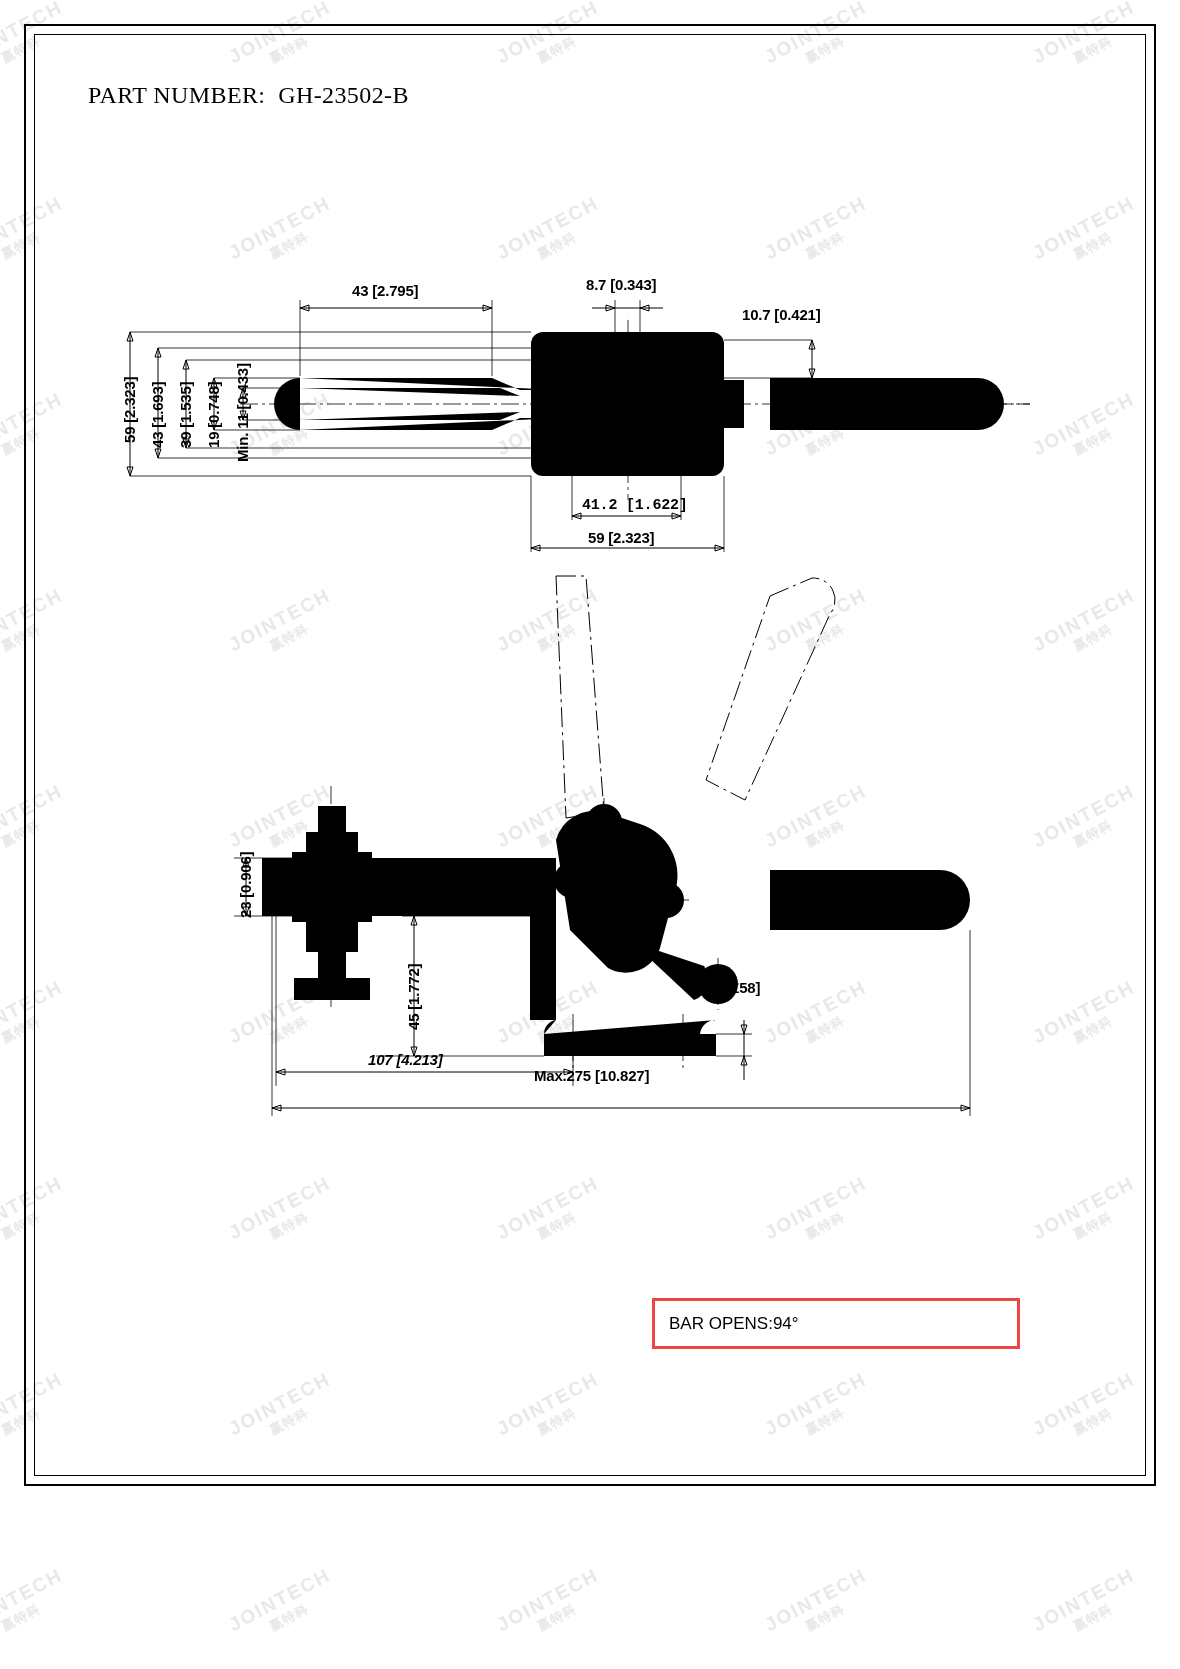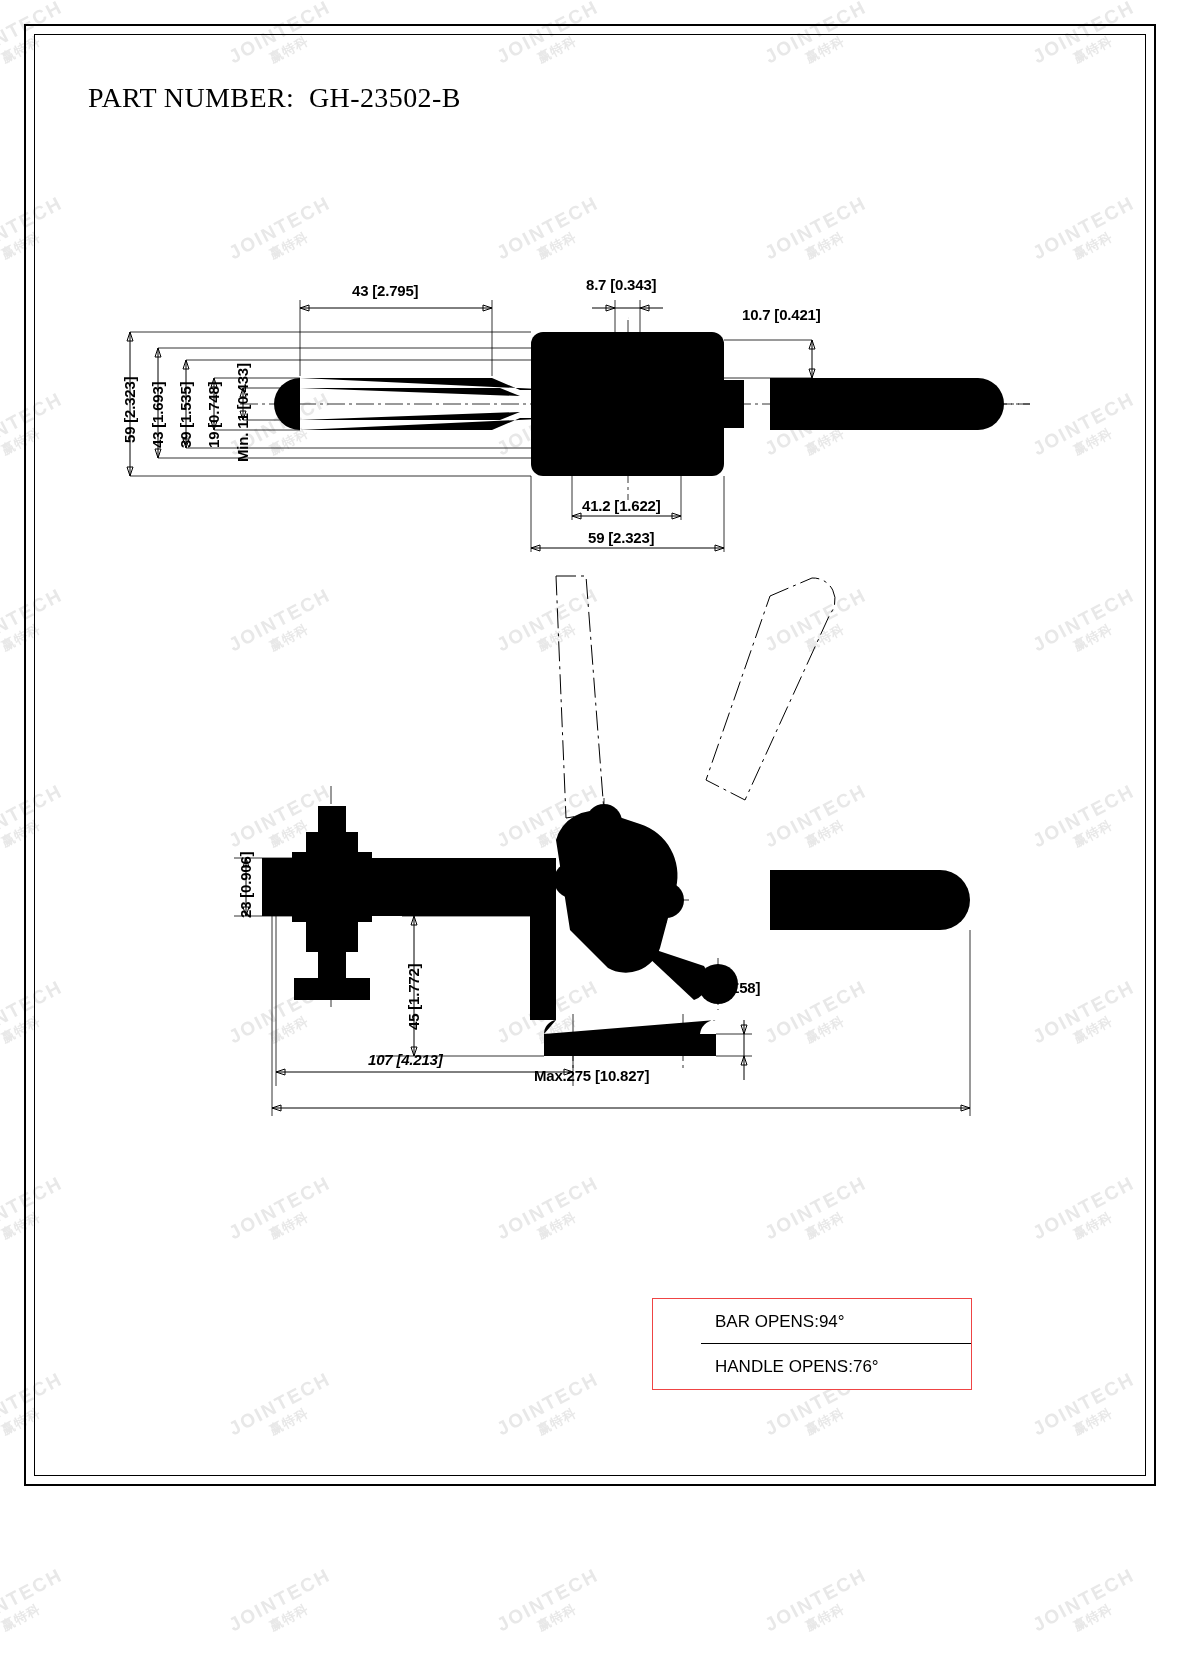--- a/index.html
+++ b/index.html
@@ -4,26 +4,26 @@
 <style>
   html,body{margin:0;padding:0;background:#ffffff;}
   body{width:1180px;height:1669px;overflow:hidden;
        font-family:"Liberation Sans", sans-serif;color:#000;}
   #sheet{position:relative;width:1180px;height:1669px;background:#fff;}
   .frame-outer{position:absolute;left:24px;top:24px;width:1132px;height:1462px;
                border:2px solid #000;box-sizing:border-box;}
   .frame-inner{position:absolute;left:34px;top:34px;width:1112px;height:1442px;
                border:1px solid #000;box-sizing:border-box;}
   #title{position:absolute;left:88px;top:82px;font-family:"Liberation Serif",serif;
-         font-size:28px;letter-spacing:.4px;white-space:pre;}
+         font-size:24px;letter-spacing:.4px;white-space:pre;}
   .dim{position:absolute;font-size:15px;font-weight:bold;white-space:nowrap;
        letter-spacing:-.2px;line-height:1;}
   .dim.v{transform-origin:0 0;}
-  #notes{position:absolute;left:652px;top:1298px;width:320px;border:1px solid #ef4444;
-         box-sizing:border-box;background:#fff;padding-left:48px;}
+  #notes{position:absolute;left:652px;top:1298px;width:368px;border:3px solid #ef4444;
+         box-sizing:border-box;background:#fff;}
   #notes .nrow{height:45px;line-height:45px;padding-left:14px;font-size:17px;
                border-bottom:1px solid #000;white-space:nowrap;box-sizing:border-box;}
   #notes .nrow:last-child{border-bottom:none;}
   .wm{position:absolute;font-weight:bold;color:#e8e8e8;user-select:none;
       transform:rotate(-28deg);transform-origin:50% 50%;white-space:nowrap;}
   .wm .l1{font-size:19px;letter-spacing:2px;display:block;}
   .wm .l2{font-size:13px;letter-spacing:1px;display:block;text-align:center;}
   svg{position:absolute;left:0;top:0;}
   .ln{stroke:#000;fill:none;}
   .thk{stroke-width:2.2;}
@@ -472,27 +472,26 @@
   <div class="dim" style="left:352px;top:283px;">43 [2.795]</div>
   <div class="dim" style="left:586px;top:277px;">8.7 [0.343]</div>
   <div class="dim" style="left:742px;top:307px;">10.7 [0.421]</div>
 
   <div class="dim v" style="left:122px;top:443px;transform:rotate(-90deg);">59 [2.323]</div>
   <div class="dim v" style="left:150px;top:448px;transform:rotate(-90deg);">43 [1.693]</div>
   <div class="dim v" style="left:178px;top:448px;transform:rotate(-90deg);">39 [1.535]</div>
   <div class="dim v" style="left:206px;top:448px;transform:rotate(-90deg);">19 [0.748]</div>
   <div class="dim v" style="left:235px;top:462px;transform:rotate(-90deg);">Min. 11 [0.433]</div>
 
-  <div class="dim" style="left:582px;top:498px;">41.2 [1.622]</div>
+  <div class="dim" style="left:582px;top:498px;font-family:Liberation Mono, monospace;">41.2 [1.622]</div>
   <div class="dim" style="left:588px;top:530px;">59 [2.323]</div>
 
   <div class="dim v" style="left:238px;top:918px;transform:rotate(-90deg);">23 [0.906]</div>
   <div class="dim v" style="left:406px;top:1030px;transform:rotate(-90deg);">45 [1.772]</div>
   <div class="dim" style="left:702px;top:980px;">4 [0.158]</div>
   <div class="dim" style="left:368px;top:1052px;font-style:italic;">107 [4.213]</div>
   <div class="dim" style="left:534px;top:1068px;">Max.275 [10.827]</div>
 
   <div id="notes">
     <div class="nrow">BAR OPENS:94°</div>
-    <div class="nrow">HANDLE OPENS:76°</div>
   </div>
 
 </div>
 
 </body></html>

